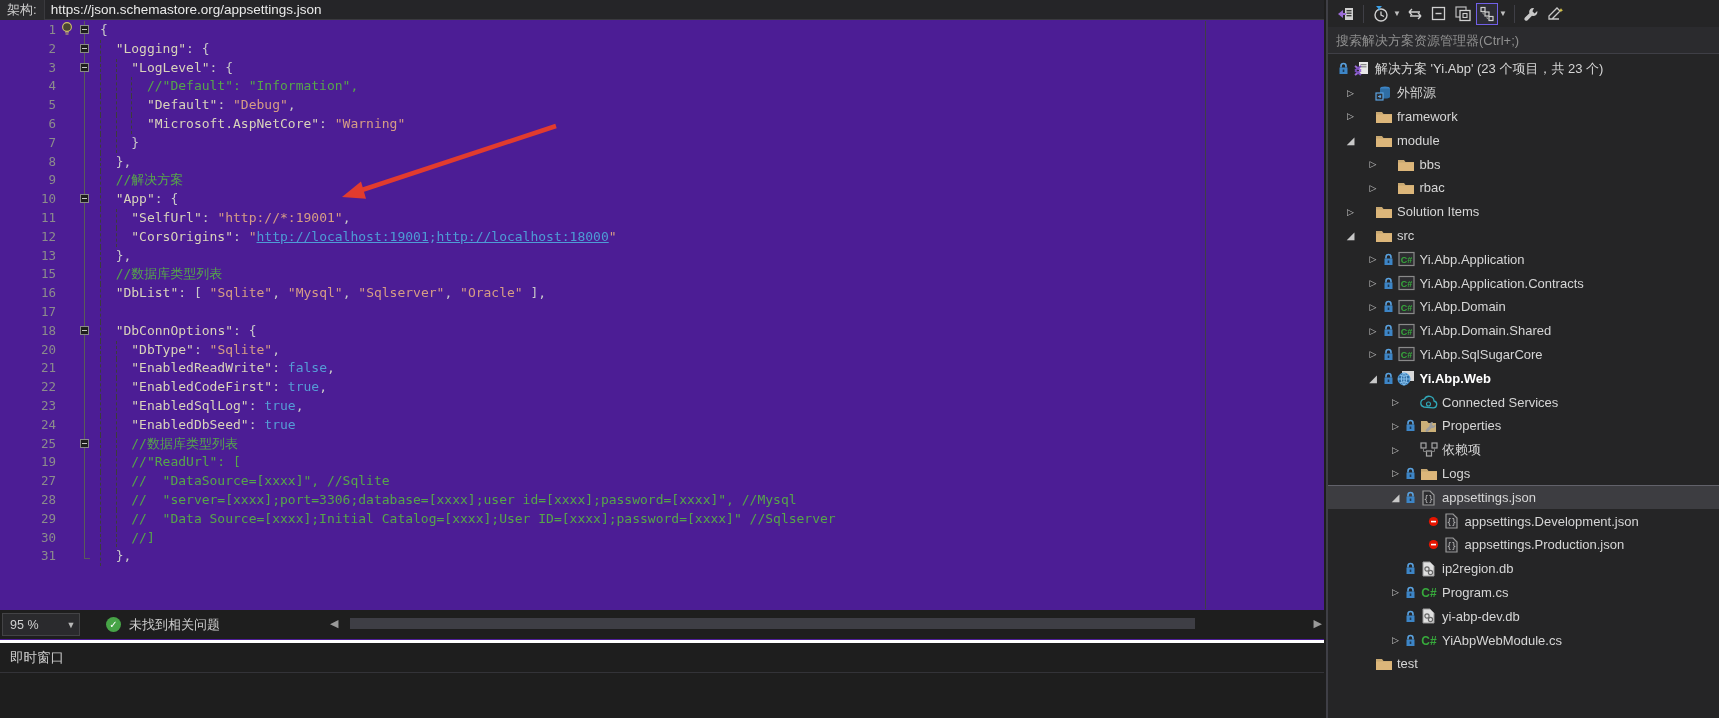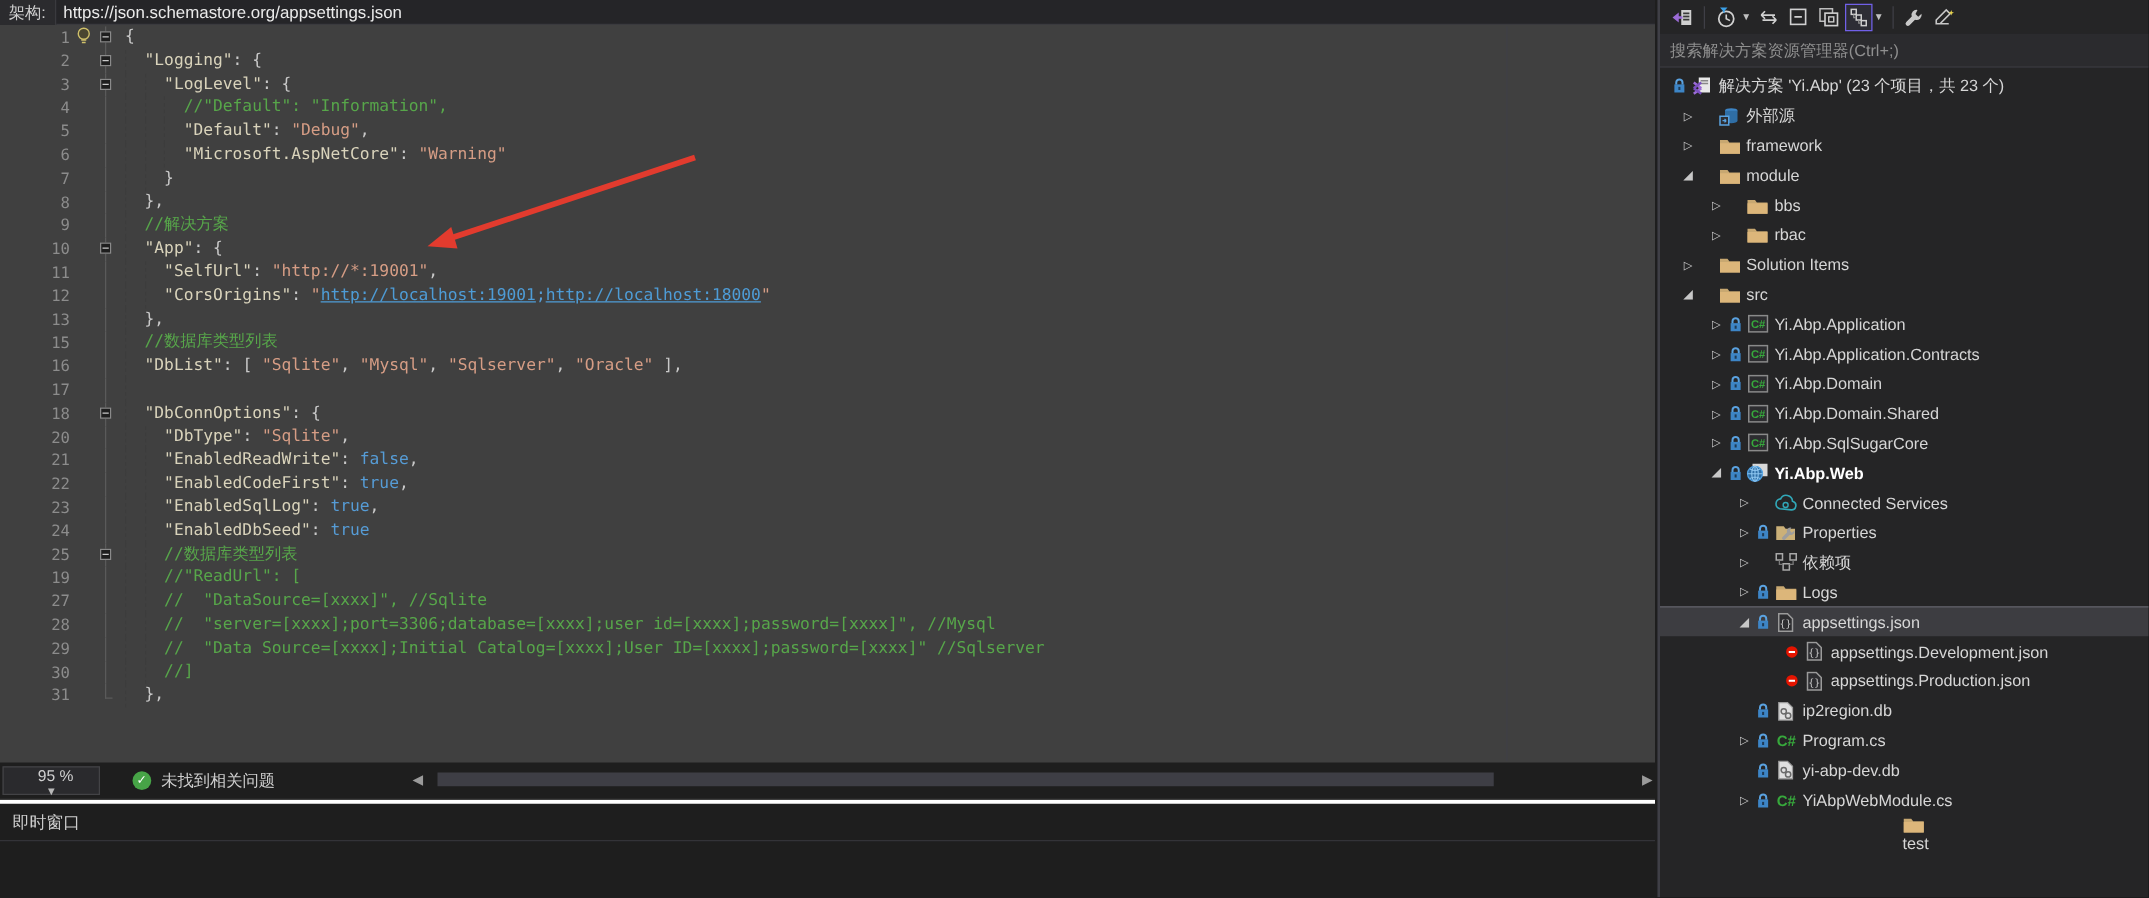--- a/index.html
+++ b/index.html
@@ -3,21 +3,21 @@
 <meta charset="utf-8">
 <style>
   * { margin:0; padding:0; box-sizing:border-box; }
   html,body { background:#111; }
   #stage {
     position:relative; width:1719px; height:718px; overflow:hidden;
     background:#1e1e1e; font-family:"Liberation Sans", sans-serif;
     color:#ccc;
   }
   
-  #editor { position:absolute; left:0; top:0; width:1324px; height:718px; background:#404040; }
+  #editor { position:absolute; left:0; top:0; width:1324px; height:718px; background:#4c1d95; }
   #schema-bar { position:absolute; left:0; top:0; width:1324px; height:20px;
     display:flex; align-items:center; background:#252528; border-bottom:1px solid #3a3a3e; }
   #schema-label { background:#2b2b2e; color:#cfcfcf; font-size:13px; height:20px;
     display:flex; align-items:center; padding:0 7px; border-right:1px solid #3a3a3e; }
   #schema-url { color:#eaeaea; font-size:13.5px; padding-left:6px; }
   #code { position:absolute; left:0; top:21px; width:1324px; height:590px; overflow:hidden;
     font-family:"DejaVu Sans Mono", monospace; font-size:13px; }
   .cline { display:flex; height:18.8px; line-height:18.8px; white-space:pre; }
   .ln { width:56px; text-align:right; color:#8c8c8c; flex:0 0 auto; font-size:12.5px; }
   .fold { width:44px; flex:0 0 auto; position:relative; }
@@ -32,21 +32,21 @@
   .tn { color:#d9d3bb; }
   .ts { color:#d69d85; }
   .tk { color:#569cd6; }
   .tc { color:#57a64a; }
   .tu { color:#4e9cd6; text-decoration:underline; }
   #bulb { position:absolute; left:60px; top:21px; width:14px; height:16px; }
   #vscroll-line { position:absolute; left:1205px; top:21px; width:1px; height:588px; background:#3f3f46; }
   
   #ebar { position:absolute; left:0; top:610px; width:1324px; height:29px; background:#1e1e1e; display:flex; align-items:center; }
   #zoom-combo { margin-left:2px; width:78px; height:23px; background:#2a2a2d; border:1px solid #434346;
-    display:flex; align-items:center; font-size:12.5px; color:#d0d0d0;flex-direction:column; }
+    display:flex; align-items:center; font-size:12.5px; color:#d0d0d0; }
   #zoom-combo .val { flex:1; padding-left:7px; }
   #zoom-combo .caret { width:16px; text-align:center; color:#b8b8b8; font-size:9px; }
   #health { display:flex; align-items:center; margin-left:26px; }
   #health-icon { width:15px; height:15px; border-radius:50%; background:#47a447; color:#fff;
     font-size:10px; line-height:15px; text-align:center; margin-right:8px; }
   #health-text { font-size:13px; color:#cfcfcf; }
   #hscroll { position:absolute; left:330px; top:615px; width:994px; height:18px; }
   #hs-left { position:absolute; left:0; top:2px; color:#9a9a9a; font-size:11px; }
   #hs-thumb { position:absolute; left:20px; top:3px; width:845px; height:11px; background:#3e3e45; }
   #hs-right { position:absolute; right:2px; top:2px; color:#9a9a9a; font-size:11px; }
@@ -590,21 +590,21 @@
               <rect x="4.7" y="7.5" width="1.6" height="2.5" fill="#1e3a55"></rect>
             </svg>
           </span>
           <span class="slot ticon">
             <svg width="18" height="16" viewBox="0 0 18 16">
               <text x="9" y="12.5" font-size="12" font-family="Liberation Sans,sans-serif" font-weight="bold" fill="#37a93c" text-anchor="middle">C#</text>
             </svg>
           </span>
           <span class="tlabel">YiAbpWebModule.cs</span>
         </div>
-        <div class="trow" style="padding-left: 15px; flex-direction: column;">
+        <div class="trow" style="padding-left: 15px;">
           <span class="slot arrow"></span>
           <span class="slot badge"></span>
           <span class="slot ticon">
             <svg width="18" height="15" viewBox="0 0 18 15">
               <path d="M1 3 h6 l1.5 2 H17 v9 H1 z" fill="#c8a871"></path>
               <path d="M1 5.5 h16 v8.5 H1 z" fill="#dcb67a"></path>
             </svg>
           </span>
           <span class="tlabel">test</span>
         </div>

